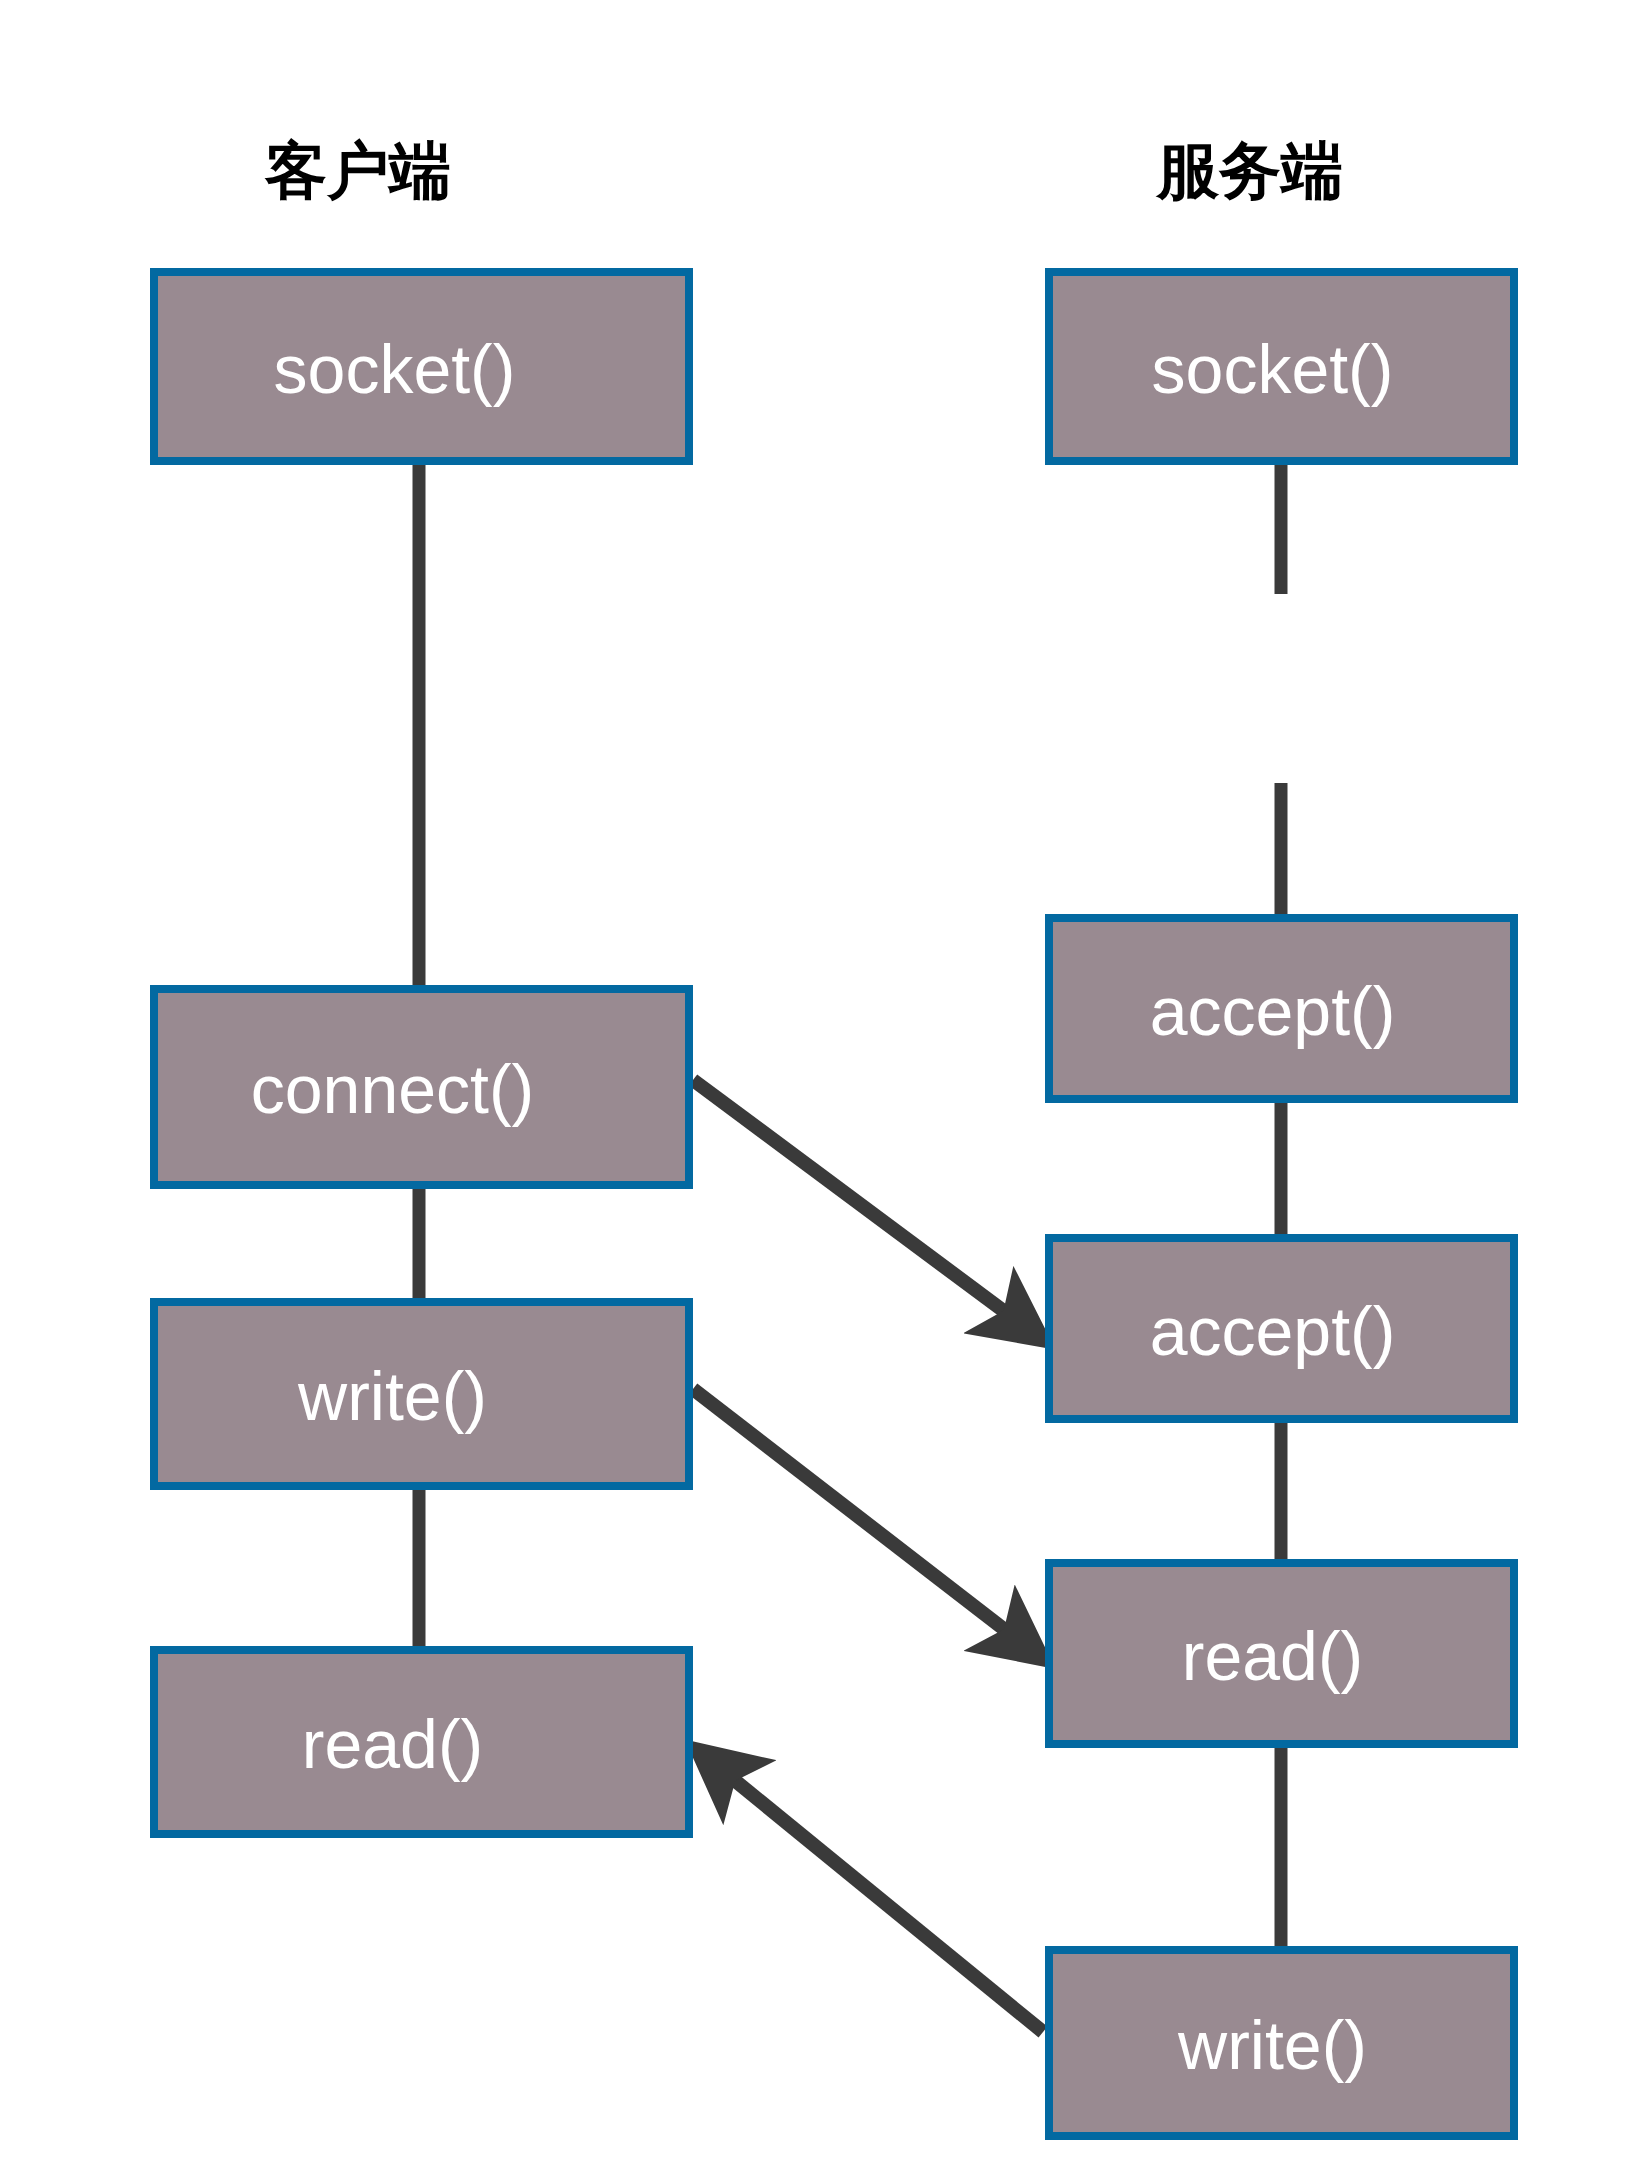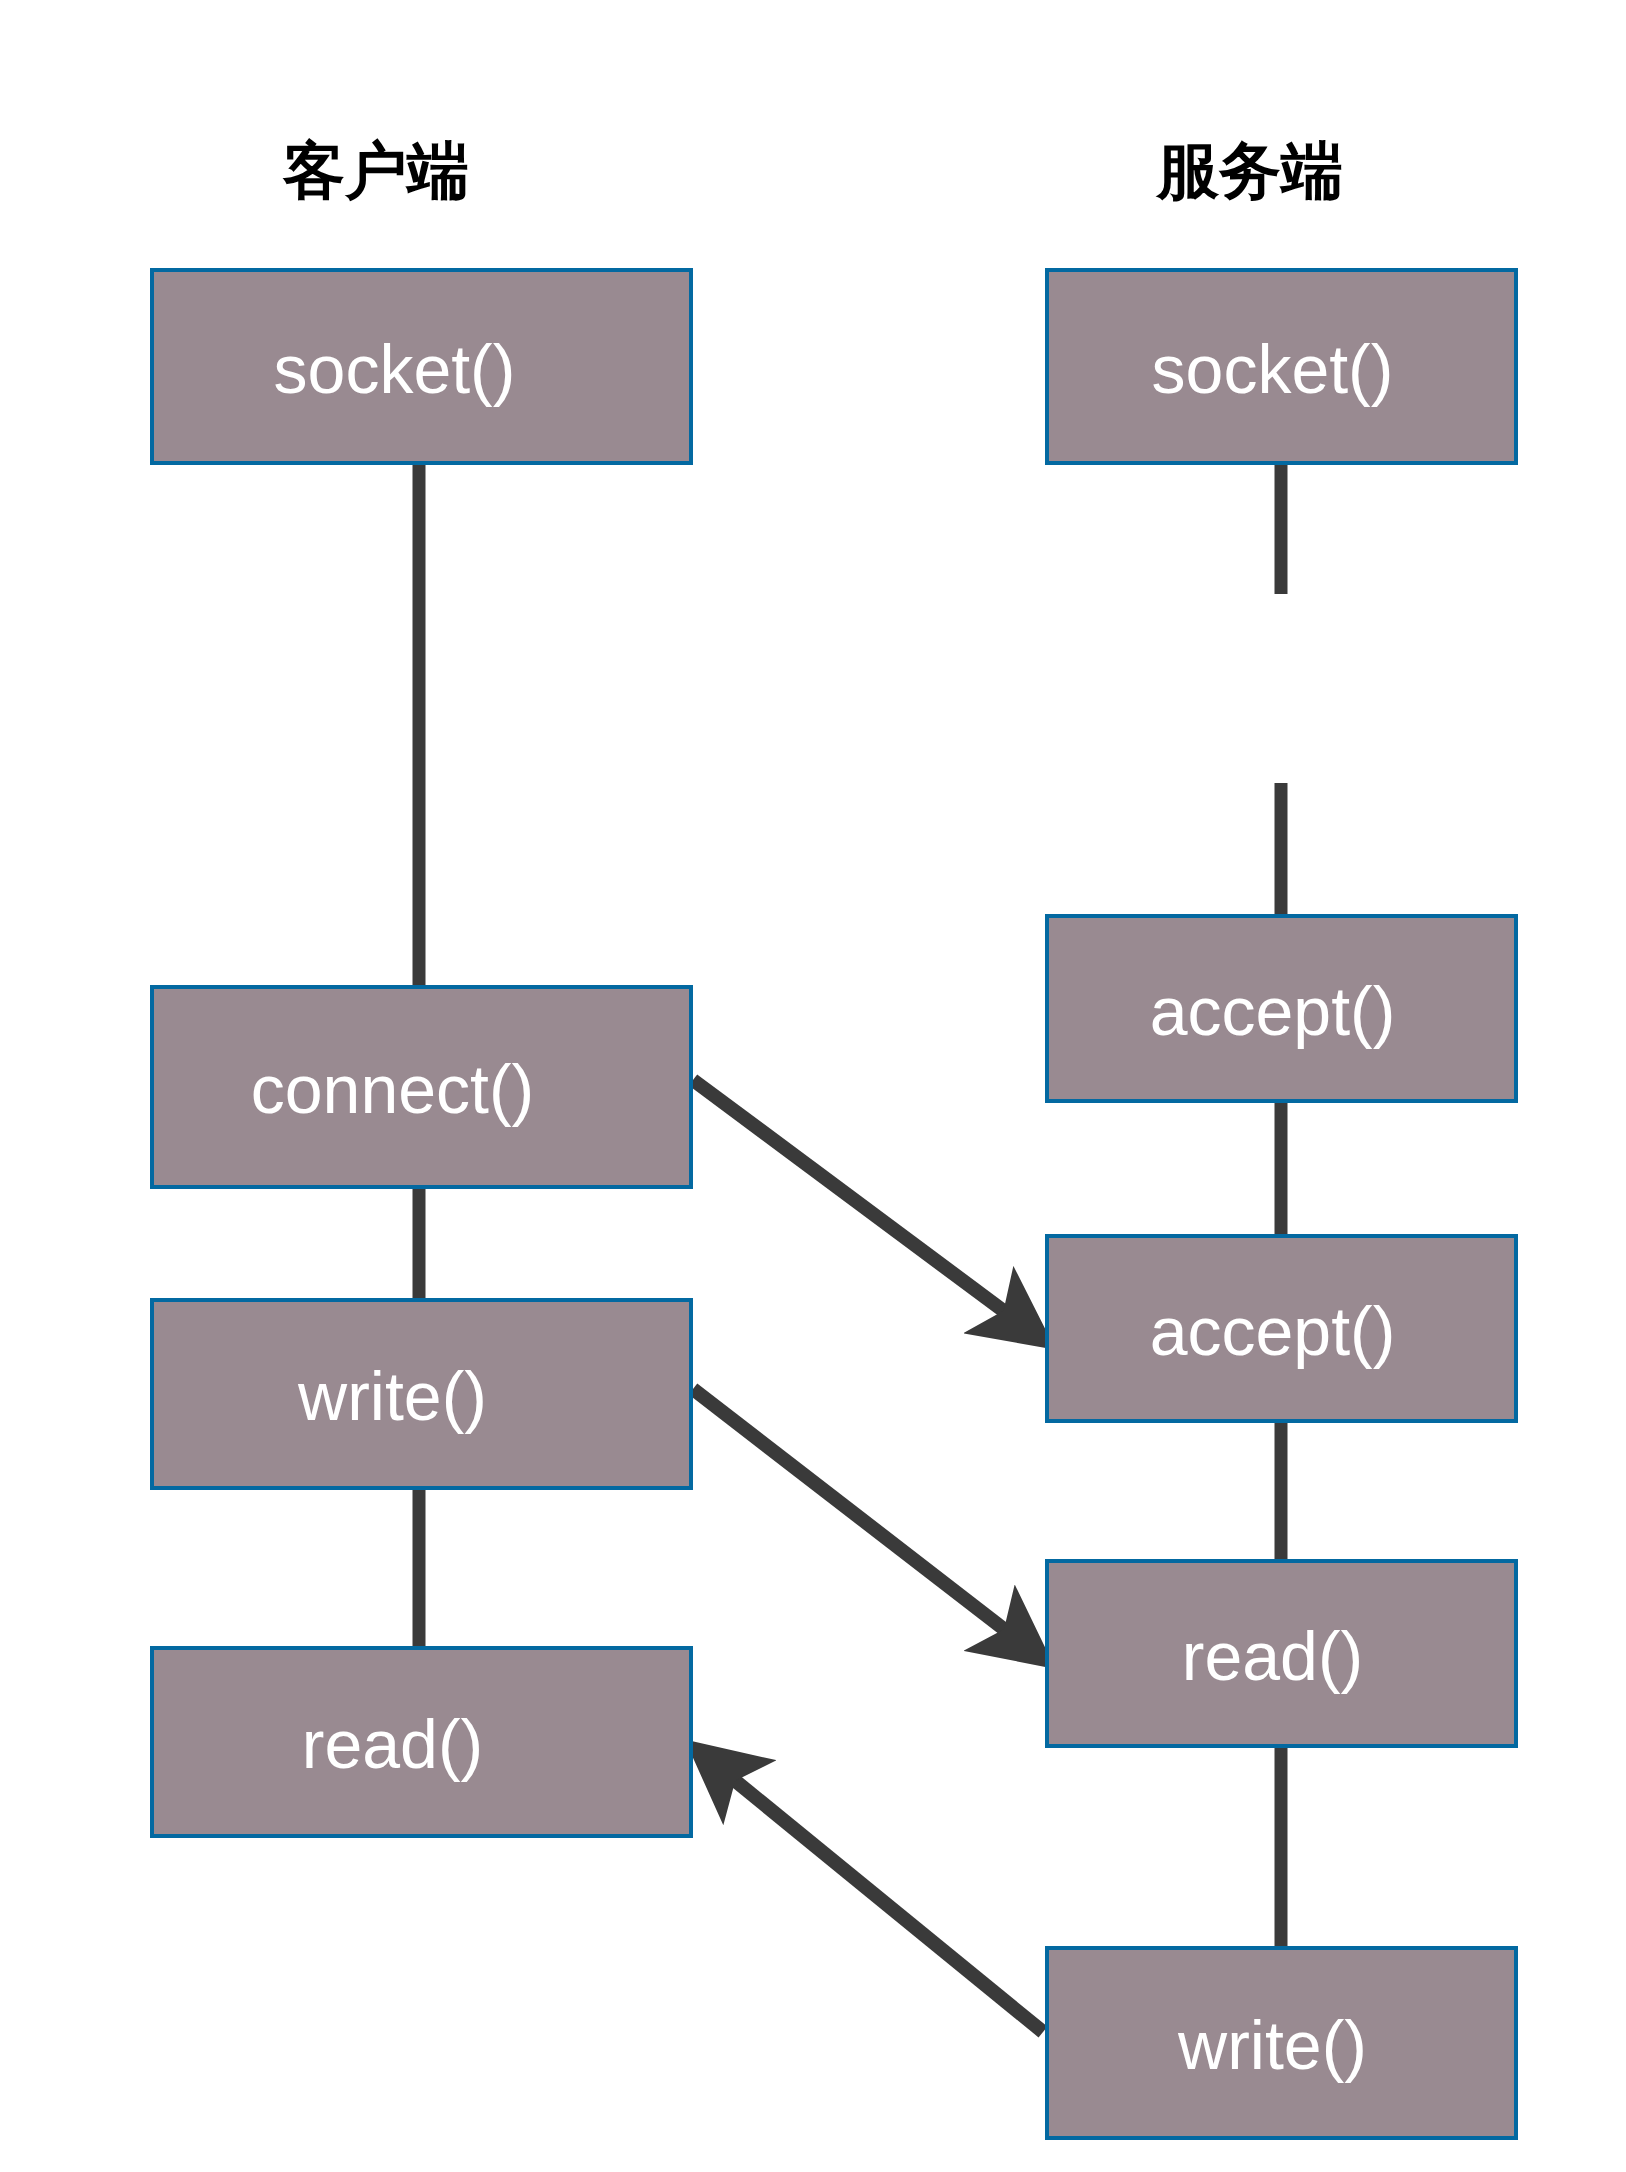--- a/index.html
+++ b/index.html
@@ -33,21 +33,21 @@
     font-size: 62px;
     line-height: 1;
     color: #000000;
     white-space: nowrap;
     letter-spacing: 0px;
   }
   .node {
     position: absolute;
     box-sizing: border-box;
     background: #998A91;
-    border: 4px solid #0369a1;
+    border: 8px solid #0369a1;
     display: flex;
     align-items: center;
     justify-content: center;
   }
   .node-label {
     color: #ffffff;
     font-family: "Liberation Sans", sans-serif;
     font-size: 68px;
     line-height: 1;
     white-space: nowrap;
@@ -75,21 +75,21 @@
     <line x1="1281" y1="783" x2="1281" y2="914" stroke="#3A3A3A" stroke-width="13"></line>
     <line x1="1281" y1="1103" x2="1281" y2="1234" stroke="#3A3A3A" stroke-width="13"></line>
     <line x1="1281" y1="1423" x2="1281" y2="1559" stroke="#3A3A3A" stroke-width="13"></line>
     <line x1="1281" y1="1748" x2="1281" y2="1946" stroke="#3A3A3A" stroke-width="13"></line>
 
     <line x1="693" y1="1080" x2="1040" y2="1338" stroke="#3A3A3A" stroke-width="14" marker-end="url(#arrowhead)"></line>
     <line x1="693" y1="1389" x2="1040" y2="1657" stroke="#3A3A3A" stroke-width="14" marker-end="url(#arrowhead)"></line>
     <line x1="1043" y1="2032" x2="700" y2="1752" stroke="#3A3A3A" stroke-width="14" marker-end="url(#arrowhead)"></line>
   </svg>
 
-  <div class="col-title" style="left:283px; top:140px;font-family:Liberation Serif, serif;">客户端</div>
+  <div class="col-title" style="left:265px; top:140px;font-family:Liberation Serif, serif;">客户端</div>
   <div class="col-title" style="left:1157px; top:140px;">服务端</div>
 
   <div class="node" style="left:150px; top:268px; width:543px; height:197px;">
     <span class="node-label" style="margin-right:54px;">socket()</span>
   </div>
 
   <div class="node" style="left:150px; top:985px; width:543px; height:204px;">
     <span class="node-label" style="margin-right:58px;">connect()</span>
   </div>
 

